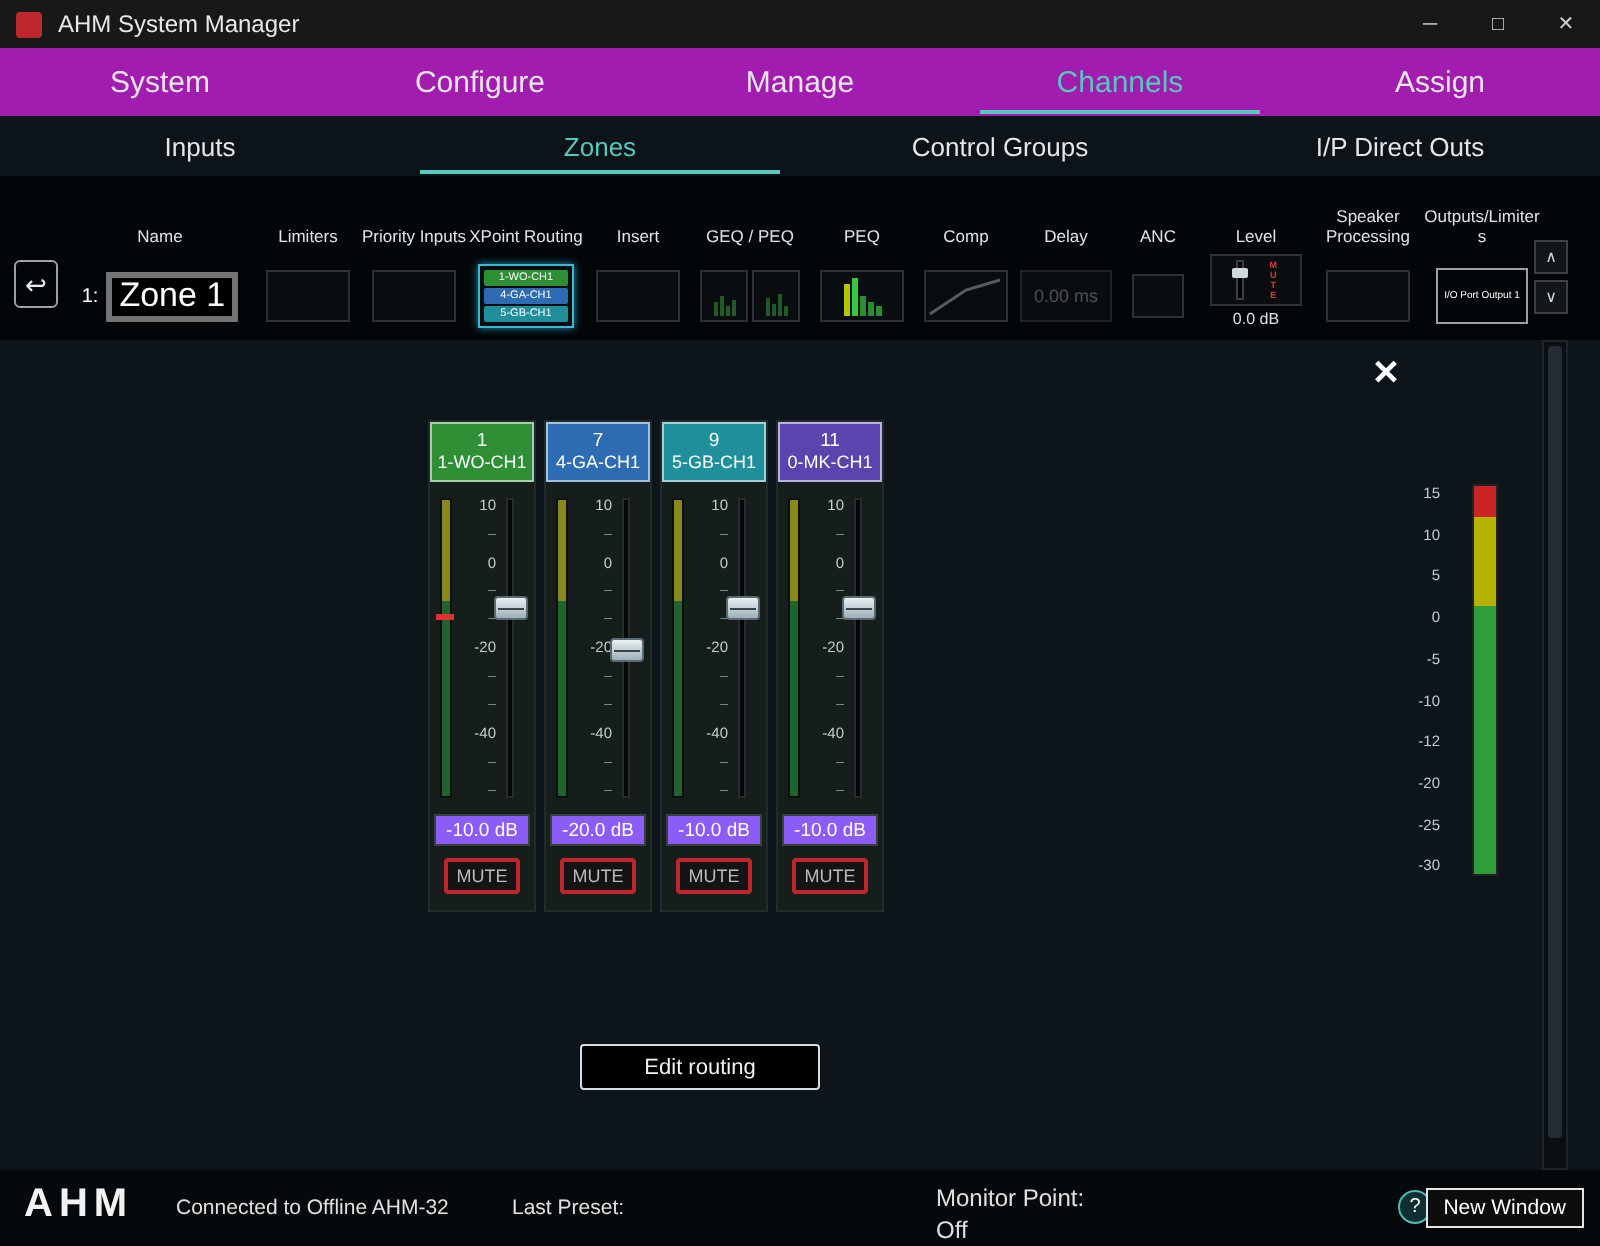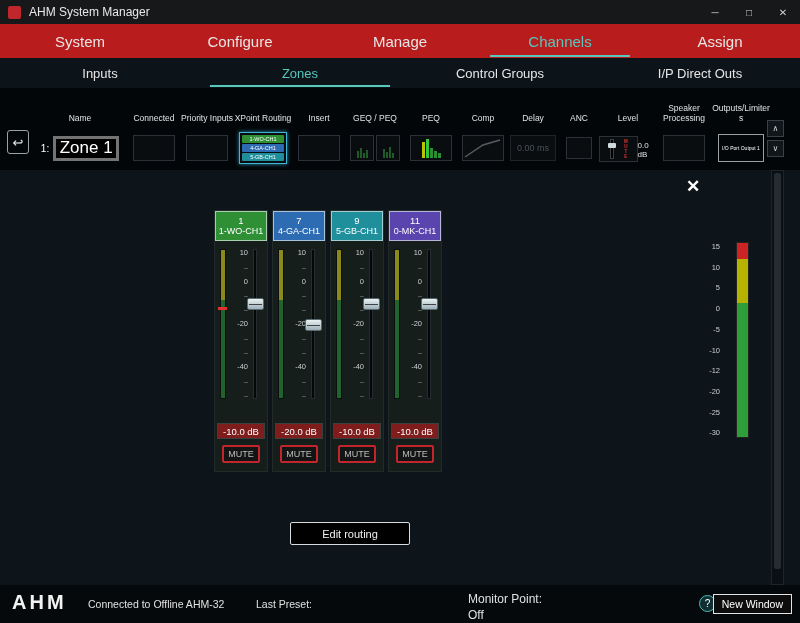--- a/index.html
+++ b/index.html
@@ -8,35 +8,35 @@
   .app { position:relative; width:800px; height:623px; background:#0a0f14; overflow:hidden; }
 
   
   .titlebar { position:absolute; top:0; left:0; right:0; height:24px; background:#161819; display:flex; align-items:center; }
   .app-icon { width:13px; height:13px; background:#c0272d; border-radius:2px; margin-left:8px; }
   .title { margin-left:8px; font-size:12px; color:#e8e8e8; }
   .win-controls { margin-left:auto; display:flex; }
   .win-btn { width:34px; height:24px; display:flex; align-items:center; justify-content:center; color:#d0d0d0; font-size:10px; cursor:default; }
 
   
-  .nav1 { position:absolute; top:24px; left:0; right:0; height:34px; display:flex; background:#b91c1c; }
+  .nav1 { position:absolute; top:24px; left:0; right:0; height:34px; display:flex; background:#a21caf; }
   .nav1-item { flex:1; position:relative; display:flex; align-items:center; justify-content:center; color:#e6e6e6; font-size:15px; cursor:default; }
   .nav2 { position:absolute; top:58px; left:0; right:0; height:30px; display:flex; background:#0c1319; }
   .nav2-item { flex:1; position:relative; display:flex; align-items:center; justify-content:center; color:#e6e6e6; font-size:13px; cursor:default; }
   .nav1-item.active, .nav2-item.active { color:#56c8bd; }
   .nav1-item.active::after, .nav2-item.active::after { content:""; position:absolute; left:10px; right:10px; bottom:1px; height:2px; background:#56c8bd; }
 
   
   .strip { position:absolute; top:88px; left:0; right:0; height:82px; background:#030608; }
   .undo { position:absolute; left:7px; top:42px; width:22px; height:24px; border:1px solid #9aa2a6; border-radius:3px; color:#e8eced; font-size:13px; display:flex; align-items:center; justify-content:center; }
   .scells { display:flex; padding-left:32px; height:100%; }
   .scell { display:flex; flex-direction:column; align-items:center; }
   .shead { height:38px; display:flex; align-items:flex-end; justify-content:center; text-align:center; color:#dfe3e5; font-size:8.5px; line-height:1.2; padding-bottom:3px; overflow-wrap:anywhere; }
   .sbody { height:44px; display:flex; align-items:center; justify-content:center; }
-  .sbody.col { justify-content:flex-start; padding-top:1px; }
+  .sbody.col { flex-direction:column; justify-content:flex-start; padding-top:1px; }
   .c-name{width:96px}.c-sel{width:52px}.c-pri{width:54px}.c-xp{width:58px}.c-ins{width:54px}.c-peq{width:54px}.c-geq{width:58px}.c-comp{width:50px}.c-del{width:50px}.c-anc{width:42px}.c-lvl{width:56px}.c-sp{width:56px}.c-out{width:58px}
   .rowidx { color:#fff; font-size:10px; margin-right:4px; }
   .namebox { width:66px; height:25px; background:#000; border:3px solid #737373; color:#fff; font-size:17px; display:flex; align-items:center; justify-content:center; }
   .blk { width:42px; height:26px; background:#0a0d10; border:1px solid #2b3136; }
   .xpoint { width:48px; height:32px; border:1px solid #3fb6d8; box-shadow:0 0 4px #2b8fb0; display:flex; flex-direction:column; justify-content:center; gap:1px; padding:2px; }
   .chip { height:8px; font-size:5.5px; color:#fff; display:flex; align-items:center; justify-content:center; border-radius:1px; }
   .peqblk { display:flex; align-items:flex-end; justify-content:center; gap:1px; padding:2px; }
   .peqblk i, .geqblk i { display:block; width:3px; }
   .geqwrap { display:flex; gap:2px; }
   .geqblk { width:24px; height:26px; display:flex; align-items:flex-end; justify-content:center; gap:1px; padding:2px; }
@@ -68,21 +68,21 @@
   .ch-body { position:relative; width:100%; height:166px; }
   .ch-meter { position:absolute; left:5px; top:8px; width:6px; height:150px; border:1px solid #0c0f10;
               background:linear-gradient(to bottom,#8a8a1c 0%,#8a8a1c 34%,#20632c 34%,#20632c 100%); }
   .peak { position:absolute; left:3px; top:66px; width:9px; height:3px; background:#e23030; }
   .ch-scale { position:absolute; left:14px; top:8px; width:19px; height:150px; display:flex; flex-direction:column; justify-content:space-between; align-items:flex-end; }
   .ch-scale span { font-size:7.5px; line-height:1; color:#c9ced1; }
   .ch-scale span.tick { font-size:7px; color:#878d91; }
   .ch-track { position:absolute; left:38px; top:8px; width:4px; height:150px; background:#04070a; border:1px solid #262c2f; }
   .ch-cap { position:absolute; left:-7px; width:17px; height:12px; background:linear-gradient(#e9f1f3,#9db0b8); border:1px solid #5a6a70; border-radius:2px; }
   .ch-cap::after { content:""; position:absolute; left:1px; right:1px; top:5px; height:1px; background:#3a4448; }
-  .ch-value { margin-top:16px; width:48px; height:16px; background:#7f1d1d; border:1px solid #3a3f42; color:#fff; font-size:9.5px; display:flex; align-items:center; justify-content:center; }
+  .ch-value { margin-top:0; width:48px; height:16px; background:#8b5cf6; border:1px solid #3a3f42; color:#fff; font-size:9.5px; display:flex; align-items:center; justify-content:center; }
   .ch-mute { margin-top:6px; width:38px; height:18px; background:#141414; border:2px solid #c0262c; border-radius:2px; color:#b9bdbf; font-size:9px; font-family:inherit; }
 
   .ometer { position:absolute; left:700px; top:72px; display:flex; gap:16px; }
   .ometer-scale { width:20px; height:196px; display:flex; flex-direction:column; justify-content:space-between; align-items:flex-end; padding:1px 0; }
   .ometer-scale span { font-size:7.5px; line-height:1; color:#c9ced1; }
   .ometer-bar { width:13px; height:196px; border:1px solid #222;
                 background:linear-gradient(to bottom,#cc2424 0%,#cc2424 8%,#b5b200 8%,#b5b200 31%,#2e9e3a 31%,#2e9e3a 100%); }
 
   .edit-routing { position:absolute; left:290px; top:352px; width:120px; height:23px; background:#000; border:1px solid #d7dbde; border-radius:2px; color:#f0f0f0; font-size:11px; font-family:inherit; }
 
@@ -130,21 +130,21 @@
 
     <div class="scells">
       <div class="scell c-name">
         <div class="shead">Name</div>
         <div class="sbody">
           <span class="rowidx">1:</span>
           <div class="namebox">Zone 1</div>
         </div>
       </div>
       <div class="scell c-sel">
-        <div class="shead">Connected</div>
+        <div class="shead">Limiters</div>
         <div class="sbody">
             <div class="blk"></div>
           </div>
       </div>
       <div class="scell c-pri">
         <div class="shead">Priority Inputs</div>
         <div class="sbody">
             <div class="blk"></div>
           </div>
       </div>

